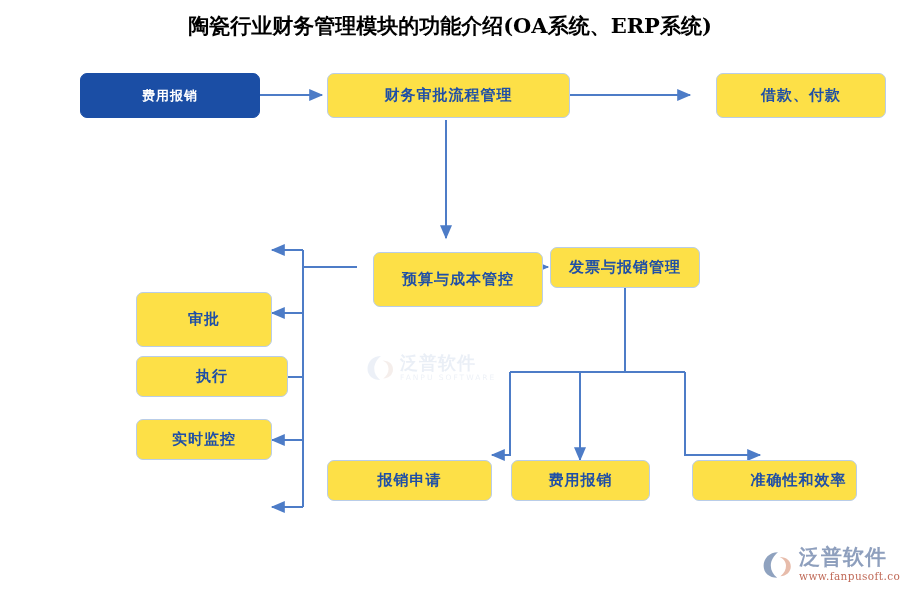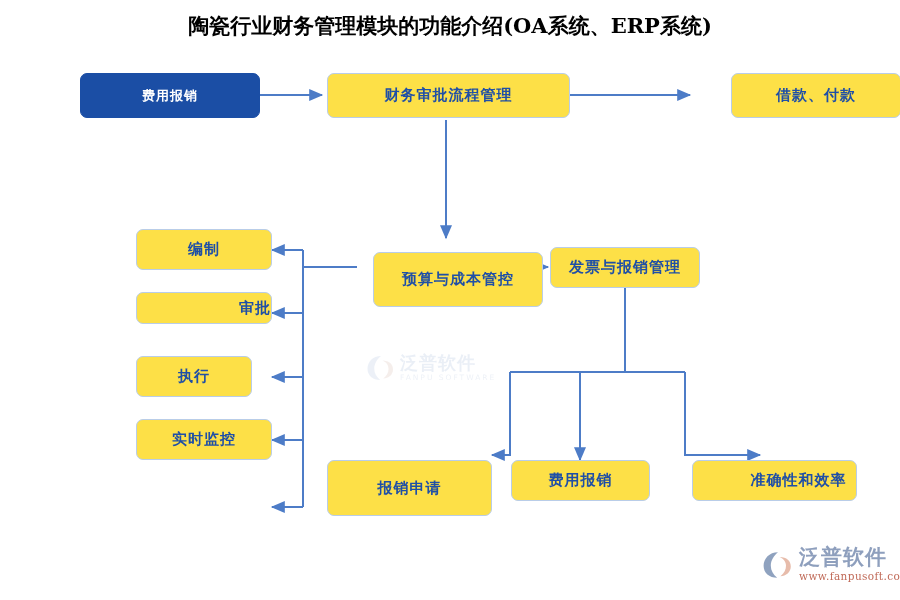--- a/index.html
+++ b/index.html
@@ -138,46 +138,43 @@
   </svg>
 
   <div class="node primary" style="left:80px;top:73px;width:180px;height:45px;">
     <span>费用报销</span>
   </div>
 
   <div class="node" style="left:327px;top:73px;width:243px;height:45px;">
     <span>财务审批流程管理</span>
   </div>
 
-  <div class="node" style="left:731px;top:73px;width:170px;height:45px;">
+  <div class="node" style="left:716px;top:73px;width:170px;height:45px;">
     <span>借款、付款</span>
   </div>
 
   <div class="node" style="left:356px;top:252px;width:170px;height:55px;margin-left:17px;">
     <span>预算与成本管控</span>
   </div>
 
   <div class="node" style="left:550px;top:247px;width:150px;height:41px;">
     <span>发票与报销管理</span>
   </div>
 
-  <div class="node" style="left:136px;top:229px;width:136px;height:41px;">
-    <span>编制</span>
-  </div>
-  <div class="node" style="left:136px;top:292px;width:136px;height:32px;justify-content:flex-end;">
+  <div class="node" style="left:136px;top:292px;width:136px;height:55px;">
     <span>审批</span>
   </div>
-  <div class="node" style="left:136px;top:356px;width:116px;height:41px;">
+  <div class="node" style="left:136px;top:356px;width:152px;height:41px;">
     <span>执行</span>
   </div>
   <div class="node" style="left:136px;top:419px;width:136px;height:41px;">
     <span>实时监控</span>
   </div>
 
-  <div class="node" style="left:327px;top:460px;width:165px;height:56px;">
+  <div class="node" style="left:327px;top:460px;width:165px;height:41px;">
     <span>报销申请</span>
   </div>
   <div class="node" style="left:511px;top:460px;width:139px;height:41px;">
     <span>费用报销</span>
   </div>
   <div class="node" style="left:692px;top:460px;width:165px;height:41px;padding-left:48px;">
     <span>准确性和效率</span>
   </div>
 
   <div class="wm-center">

